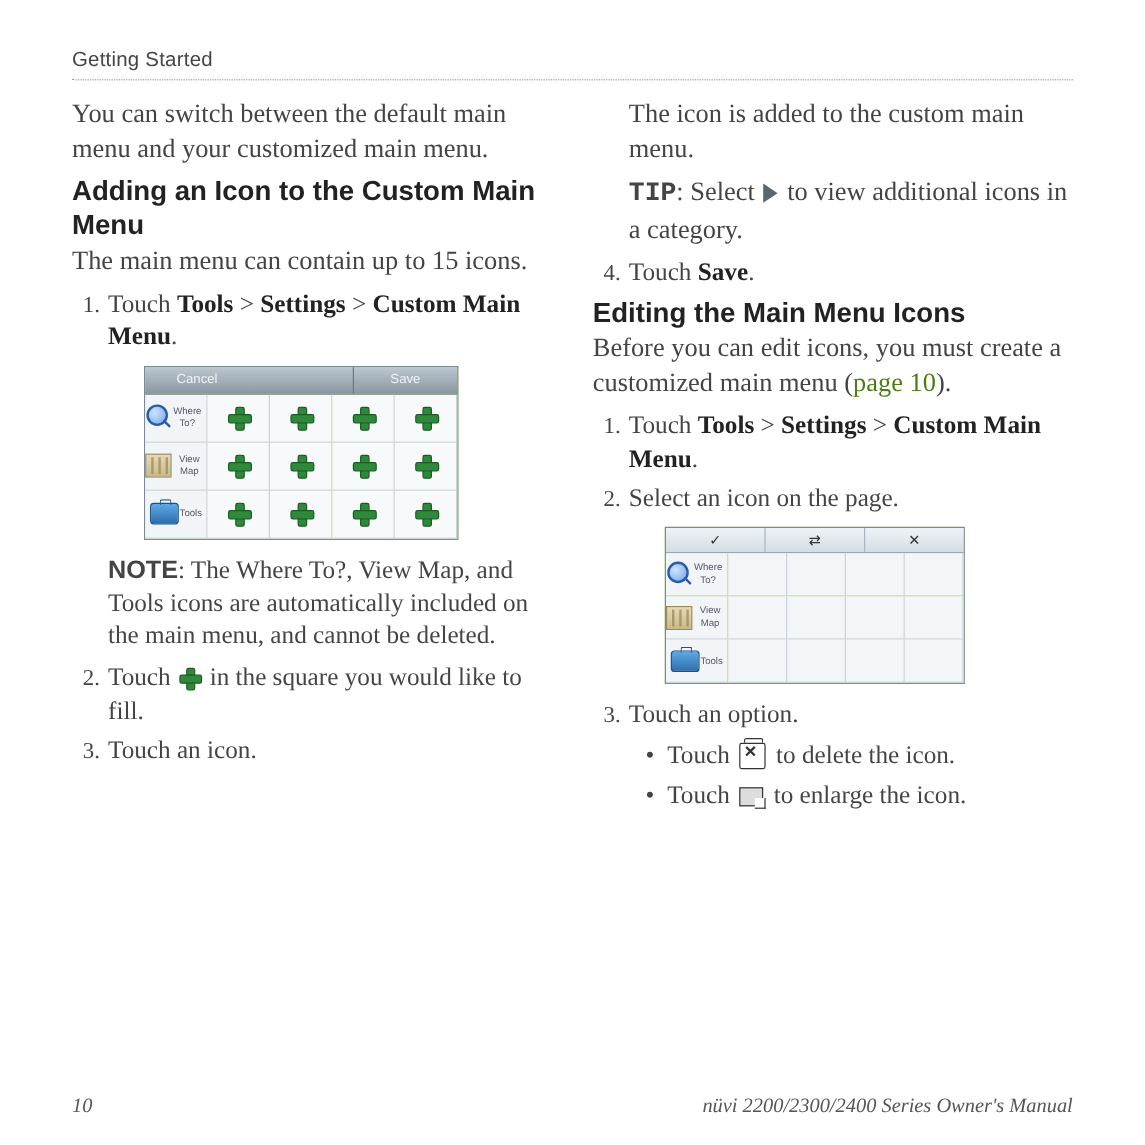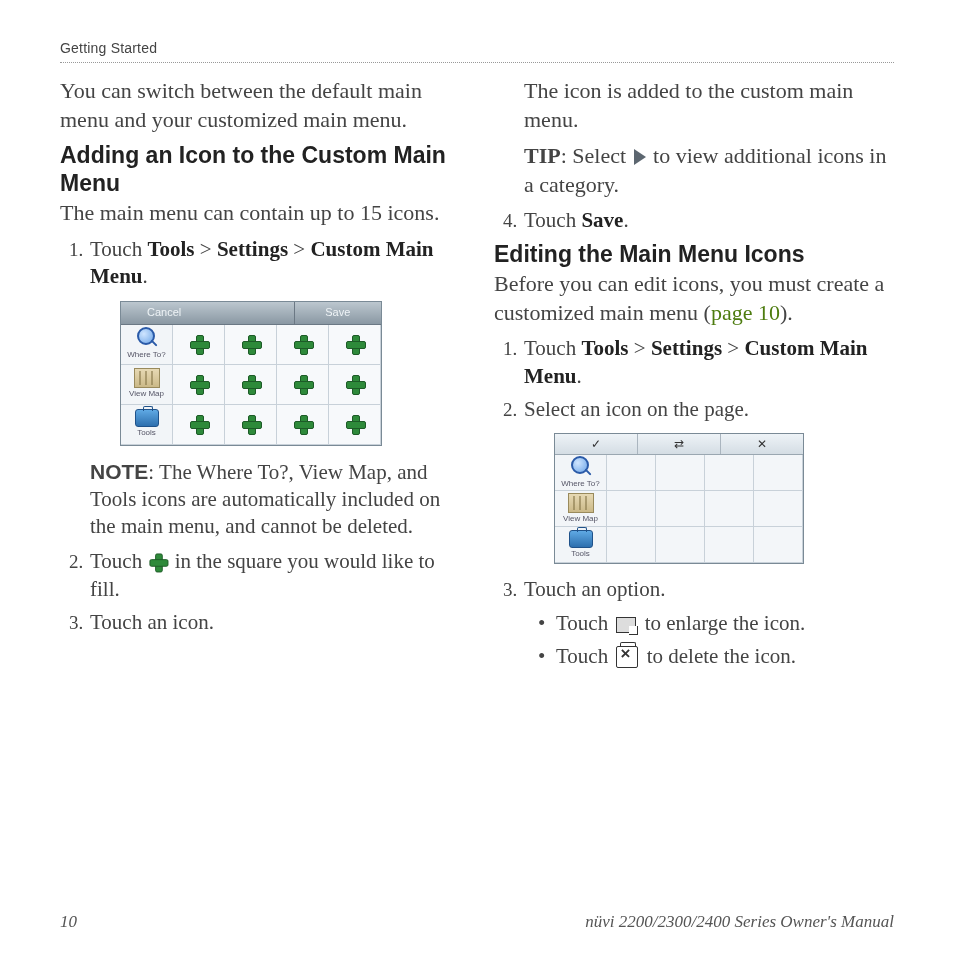--- a/index.html
+++ b/index.html
@@ -14,21 +14,21 @@
     box-sizing: border-box;
   }
   .page {
     padding: 40px 60px 30px 60px;
     box-sizing: border-box;
     height: 100%;
     position: relative;
   }
   .running-head {
     font-family: Arial, Helvetica, sans-serif;
-    font-size: 14px;
+    font-size: 17px;
     color: #444;
     border-bottom: 1.5px dotted #999;
     padding-bottom: 6px;
     margin-bottom: 14px;
     letter-spacing: 0.2px;
   }
   .columns {
     display: flex;
     gap: 34px;
   }
@@ -68,21 +68,21 @@
     margin: 6px 0;
     font-size: 21px;
   }
   ul.sub li::before {
     content: "•";
     position: absolute;
     left: -4px;
     top: 0;
   }
   .bold { font-weight: bold; color:#222;}
-  .tip-label { font-family: Liberation Serif, serif; font-weight: bold; }
+  .tip-label { font-family: Liberation Mono, monospace; font-weight: bold; }
   .note-label { font-family: Arial, Helvetica, sans-serif; font-weight: bold; }
   .indent-block { margin-left: 30px; }
   .link { color: #4d7c0f; }
   .footer {
     position: absolute;
     bottom: 22px;
     left: 60px;
     right: 60px;
     display: flex;
     justify-content: space-between;
@@ -131,21 +131,21 @@
     grid-template-columns: 52px repeat(4, 1fr);
     grid-auto-rows: 40px;
   }
   .dev-side-cell {
     border-right: 1px solid #c8d1d9;
     border-bottom: 1px solid #c8d1d9;
     background: #f2f5f8;
     text-align: center;
     font-size: 8px;
     color: #556;
-    display:flex; flex-direction:column; align-items:center; justify-content:center;
+    display:flex; flex-direction:row; align-items:center; justify-content:center;
     gap:1px;
   }
   .dev-cell {
     border-right: 1px solid #c8d1d9;
     border-bottom: 1px solid #c8d1d9;
     background: #f7f9fb;
     display:flex; align-items:center; justify-content:center;
   }
 
   .magnify {
@@ -345,24 +345,24 @@
                 <div class="dev-cell"></div>
                 <div class="dev-cell"></div>
                 <div class="dev-cell"></div>
             </div>
           </div>
         </li>
         <li>
           <span>Touch an option.</span>
           <ul class="sub">
             <li>
-              <span>Touch </span><span class="enlarge-ic"></span><span> to enlarge the icon.</span>
+              <span>Touch </span><span class="trash-x"></span><span> to delete the icon.</span>
             </li>
             <li>
-              <span>Touch </span><span class="trash-x"></span><span> to delete the icon.</span>
+              <span>Touch </span><span class="enlarge-ic"></span><span> to enlarge the icon.</span>
             </li>
           </ul>
         </li>
       </ol>
     </div>
   </div>
 
   <div class="footer">
     <span>10</span>
     <span>nüvi 2200/2300/2400 Series Owner's Manual</span>

